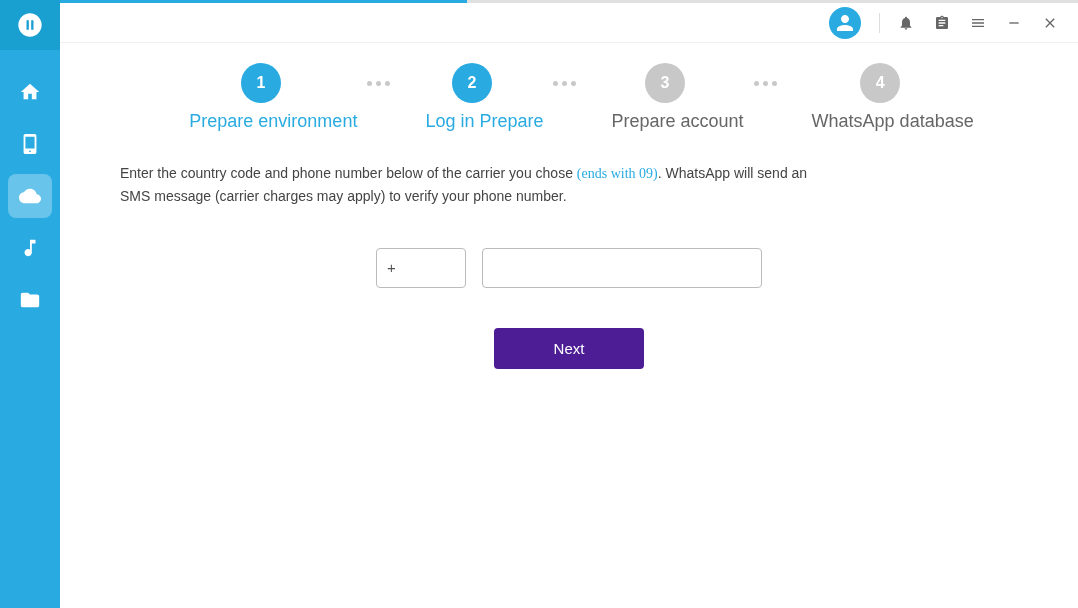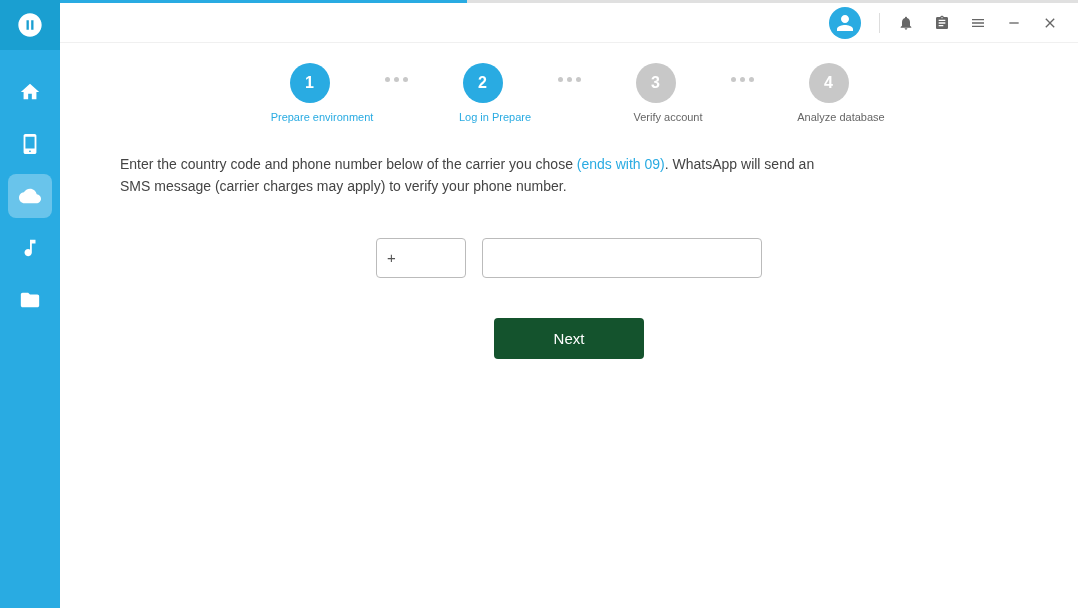--- a/index.html
+++ b/index.html
@@ -129,21 +129,21 @@
       display: flex;
       align-items: center;
       justify-content: center;
       font-size: 16px;
       font-weight: bold;
       margin-bottom: 8px;
     }
     .step-circle.active { background: #29abe2; color: white; }
     .step-circle.inactive { background: #c8c8c8; color: white; }
     .step-label {
-      font-size: 11px;
+      font-size: 18px;
       color: #666;
       text-align: right;
       margin-left: 25px;
     }
     .step-label.active { color: #29abe2; font-weight: 500; }
     .step-dots {
       display: flex;
       gap: 4px;
       align-items: center;
       margin-bottom: 28px;
@@ -165,20 +165,21 @@
     }
     .description {
       font-size: 14px;
       color: #444;
       line-height: 1.6;
       max-width: 720px;
       margin-bottom: 40px;
     }
     .description .highlight {
       color: #29abe2;
+      font-family: Liberation Serif, serif;
     }
 
     
     .form-row {
       display: flex;
       align-items: center;
       gap: 16px;
       margin-bottom: 40px;
       justify-content: center;
     }
@@ -211,21 +212,21 @@
       width: 280px;
       font-size: 14px;
       outline: none;
       color: #333;
     }
 
     
     .btn-next {
       display: block;
       margin: 0 auto;
-      background: #14532d;
+      background: #4c1d95;
       color: white;
       border: none;
       border-radius: 4px;
       padding: 12px 60px;
       font-size: 15px;
       cursor: not-allowed;
       min-width: 120px;
     }
   </style>
 </head>
@@ -329,33 +330,33 @@
     <div class="step-dots">
       <div class="step-dot"></div>
       <div class="step-dot"></div>
       <div class="step-dot"></div>
     </div>
 
     <div class="step">
       <div class="step-circle inactive">
         <span>3</span>
       </div>
-      <div class="step-label">Verify account</div>
+      <div class="step-label">Prepare account</div>
     </div>
     <div class="step-dots">
       <div class="step-dot"></div>
       <div class="step-dot"></div>
       <div class="step-dot"></div>
     </div>
 
     <div class="step">
       <div class="step-circle inactive">
         <span>4</span>
       </div>
-      <div class="step-label">Analyze database</div>
+      <div class="step-label">WhatsApp database</div>
     </div>
   </div>
 
   <div class="content">
     <div class="description">
       <span>Enter the country code and phone number below of the carrier you chose </span><span class="highlight">(ends with 09)</span><span>. WhatsApp will send an SMS message (carrier charges may apply) to verify your phone number.</span>
     </div>
 
     <div class="form-row">
       <div class="country-code-input">

